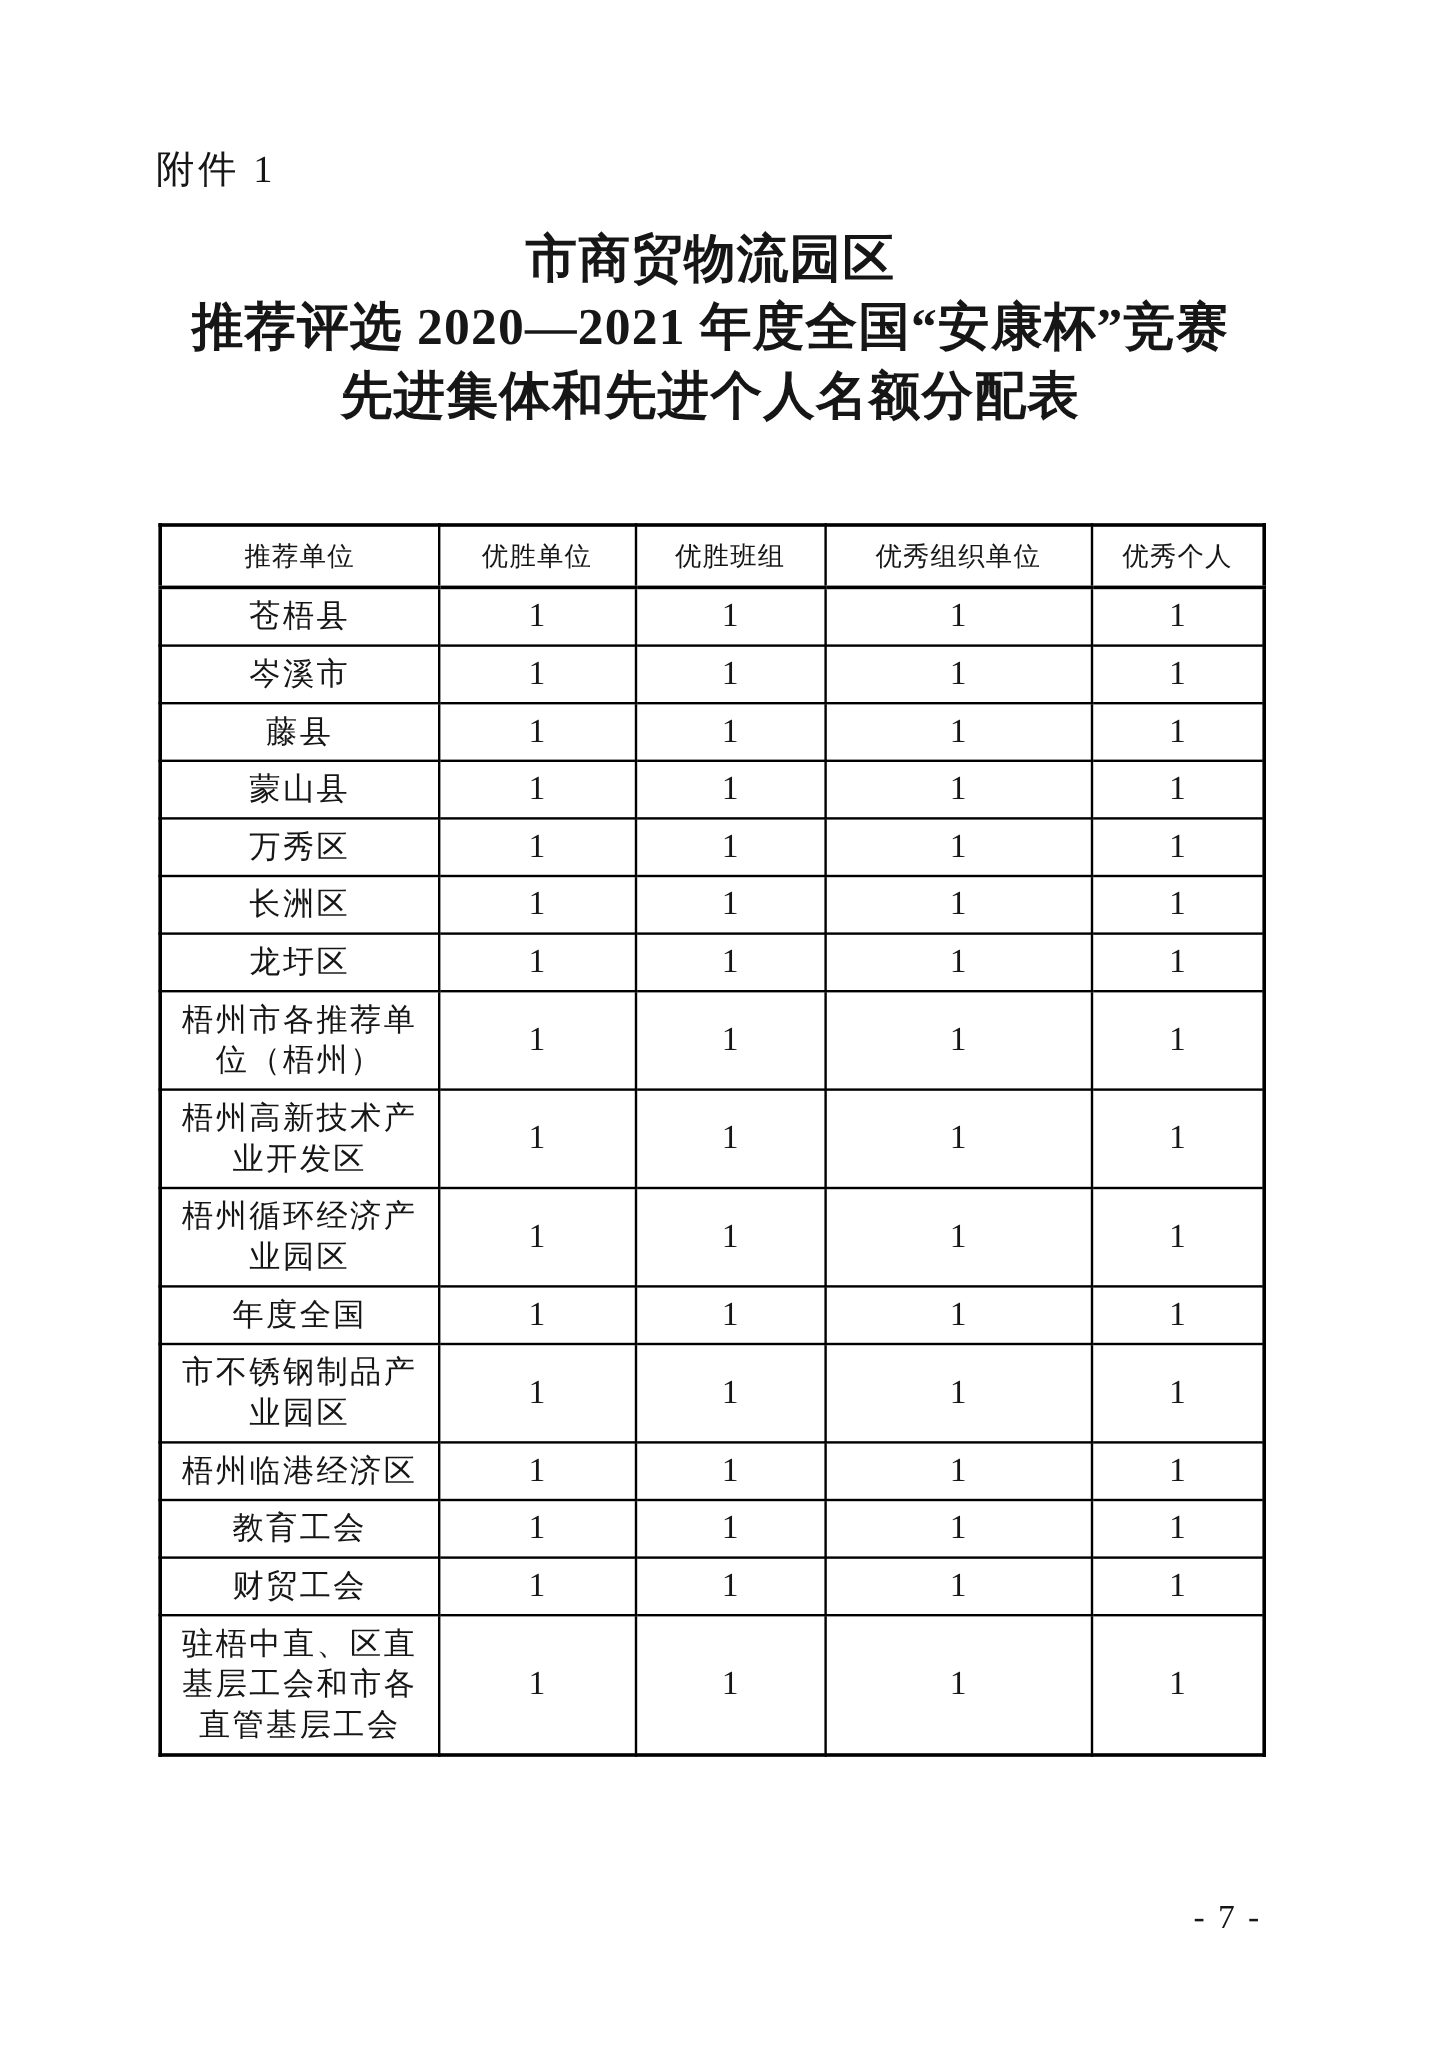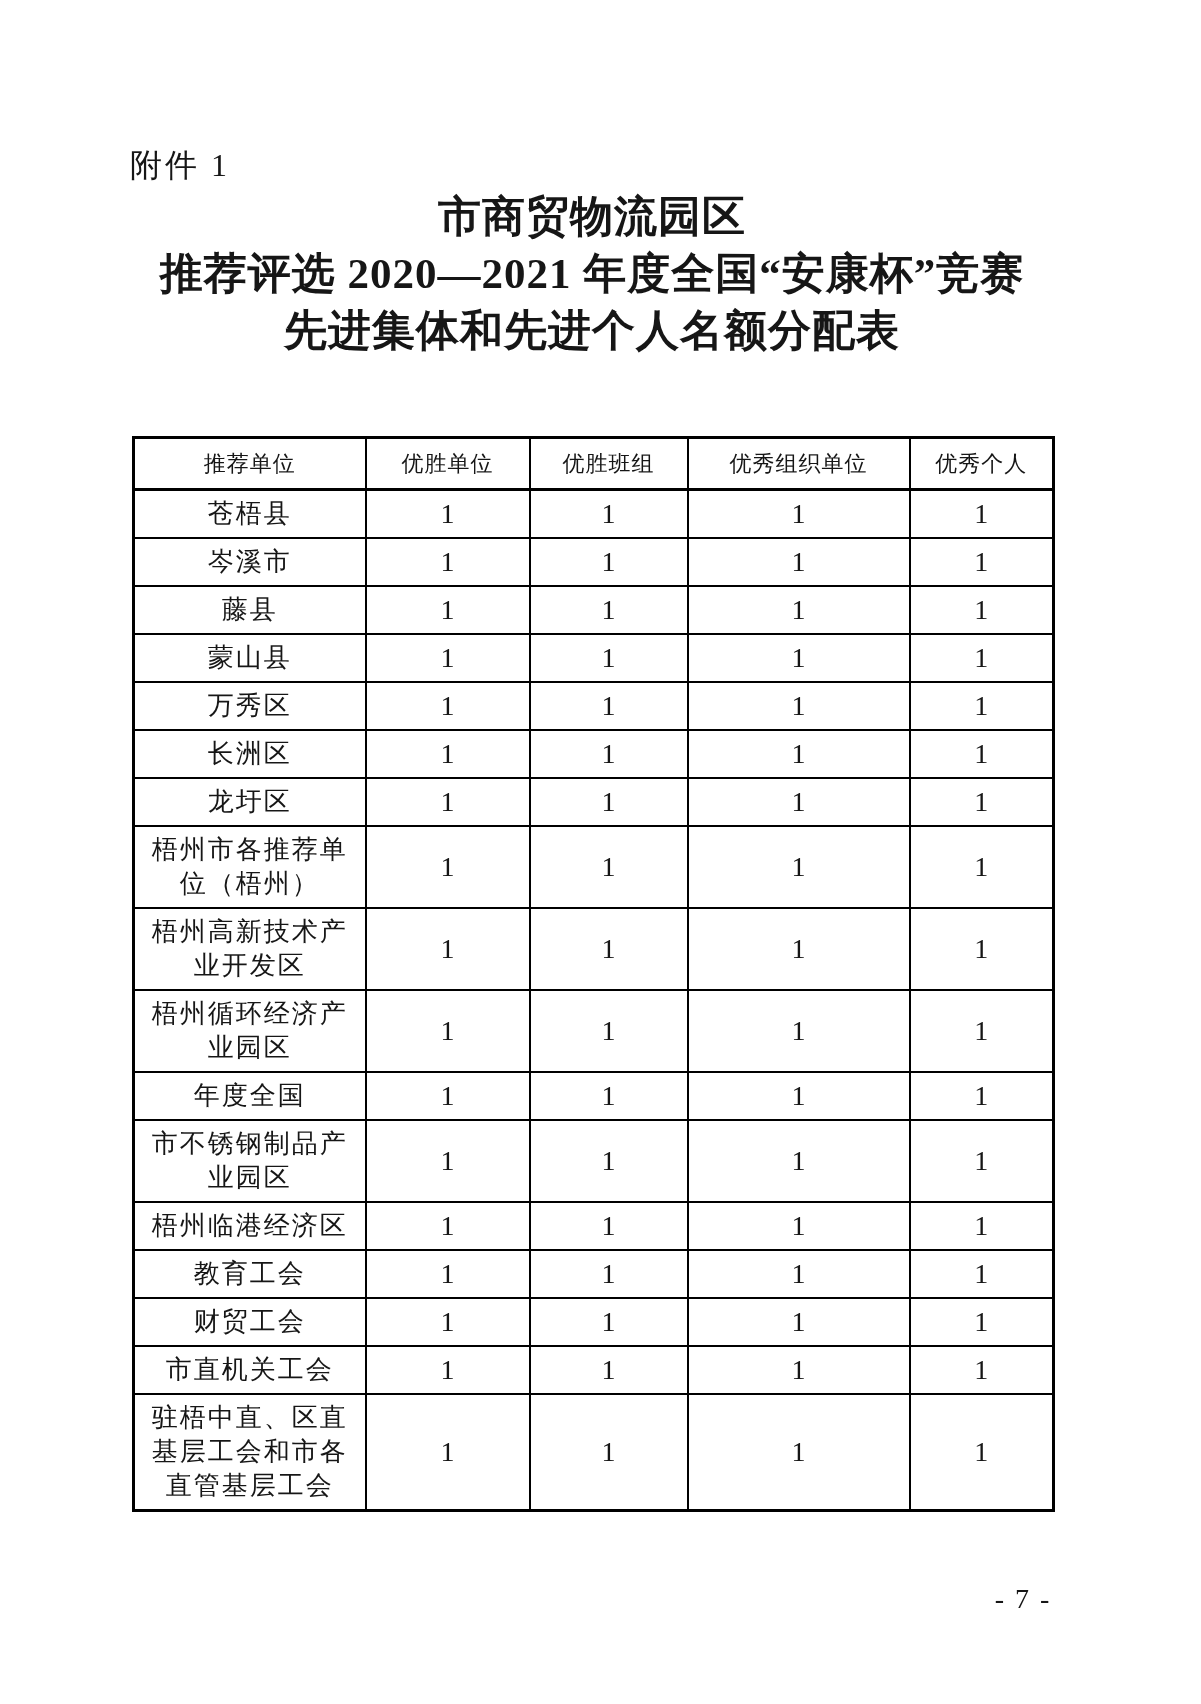--- a/index.html
+++ b/index.html
@@ -10,21 +10,21 @@
     height: 1704px;
     margin: 0 auto;
     background: #ffffff;
     color: #161616;
     font-family: "Liberation Serif", "DejaVu Serif", serif;
     overflow: hidden;
   }
   .attachment-label {
     position: absolute;
     left: 130px;
-    top: 144px;
+    top: 120px;
     font-size: 32px;
     letter-spacing: 3px;
   }
   .title-block {
     position: absolute;
     left: 132px;
     top: 188px;
     width: 920px;
     text-align: center;
     font-weight: bold;
@@ -209,27 +209,20 @@
           <td class="num-cell">1</td>
         </tr>
         <tr>
           <td class="unit-cell">财贸工会</td>
           <td class="num-cell">1</td>
           <td class="num-cell">1</td>
           <td class="num-cell">1</td>
           <td class="num-cell">1</td>
         </tr>
         <tr>
-          <td class="unit-cell">市直机关工会</td>
-          <td class="num-cell">1</td>
-          <td class="num-cell">1</td>
-          <td class="num-cell">1</td>
-          <td class="num-cell">1</td>
-        </tr>
-        <tr>
           <td class="unit-cell">驻梧中直、区直基层工会和市各直管基层工会</td>
           <td class="num-cell">1</td>
           <td class="num-cell">1</td>
           <td class="num-cell">1</td>
           <td class="num-cell">1</td>
         </tr>
       </tbody>
   </table>
 
   <div class="page-number">- 7 -</div>

